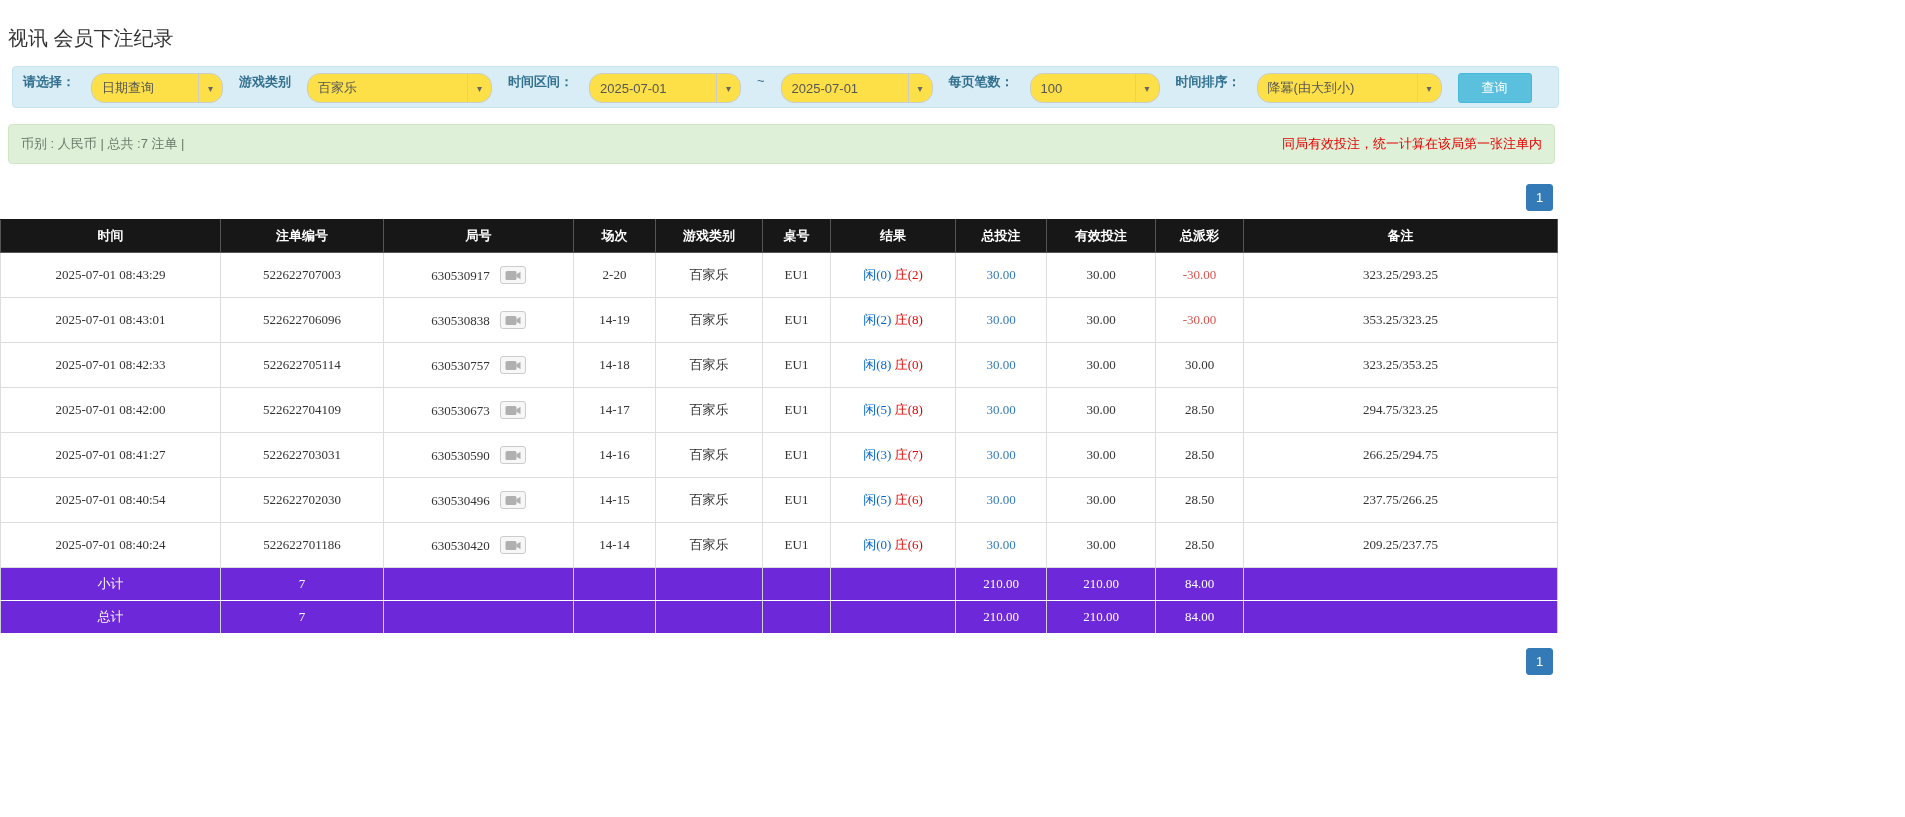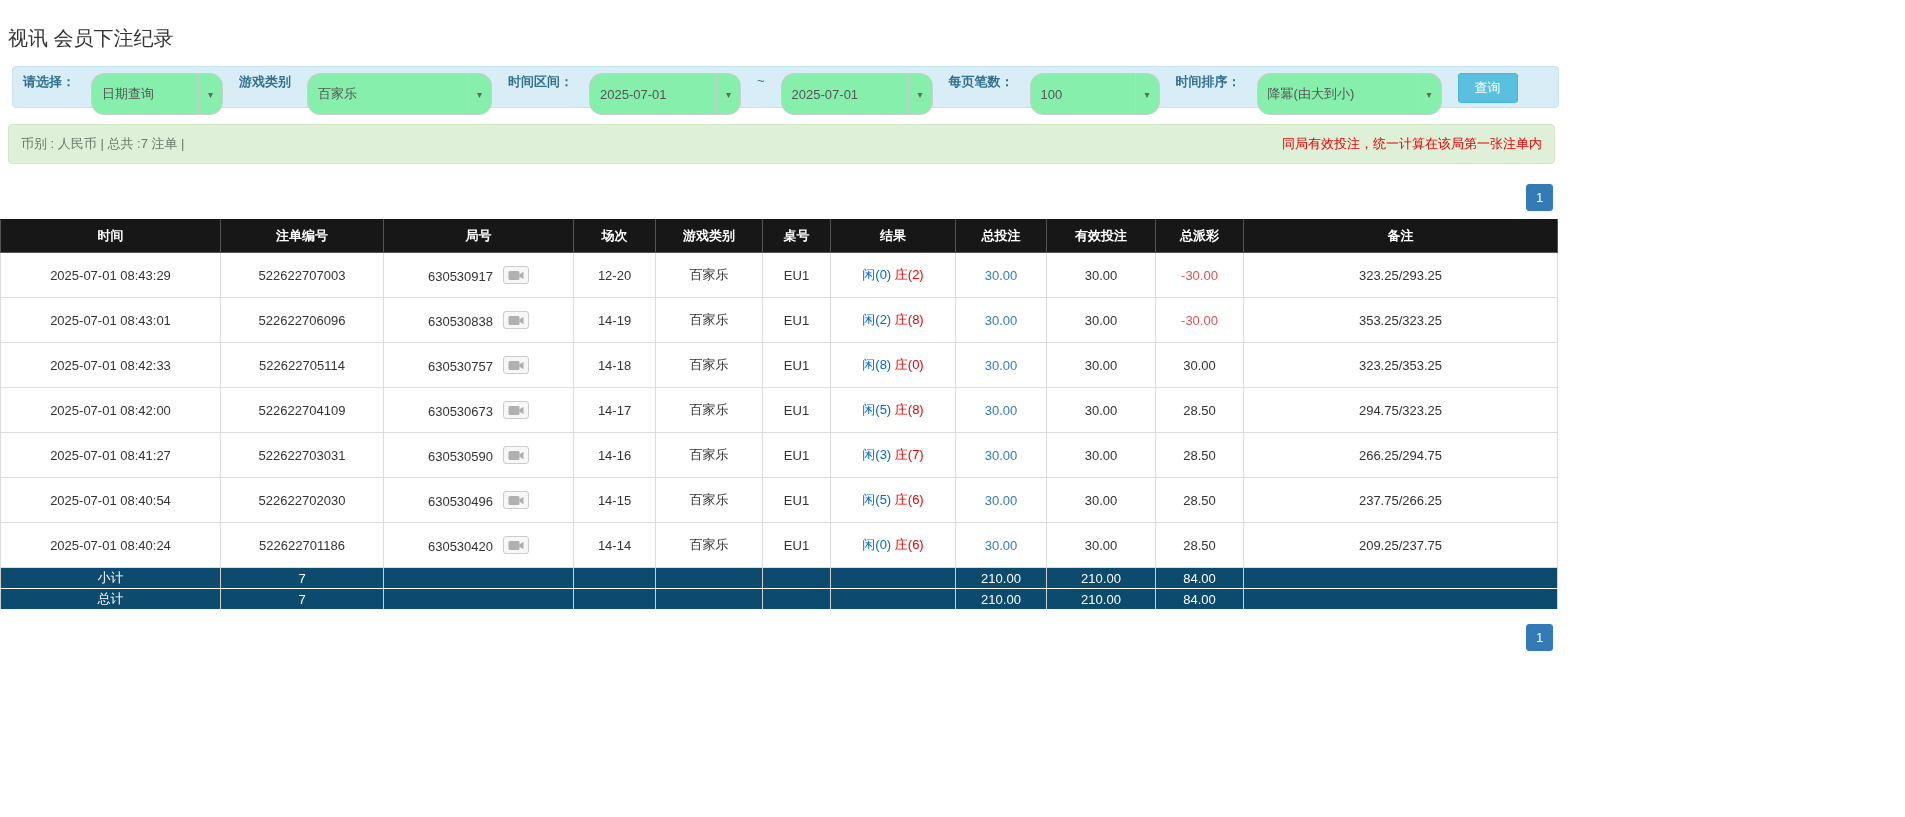--- a/index.html
+++ b/index.html
@@ -19,36 +19,36 @@
   
   .filter-bar {
     margin:0 0 0 12px; width:1547px;
     background:#d9edf7; border:1px solid #c6e3f1; border-radius:4px;
     padding:6px 10px; display:flex; gap:16px;
     height:42px;
   }
   .flabel { font-size:13px; font-weight:bold; color:#31708f; white-space:nowrap; }
   .sep { font-size:13px; color:#31708f; }
   .select {
-    background:#86efac; border:1px solid #ccc; border-radius:13px;
-    height:42px; display:flex; align-items:center; cursor:pointer;
+    background:#fde047; border:1px solid #ccc; border-radius:13px;
+    height:30px; display:flex; align-items:center; cursor:pointer;
   }
   .select .val {
     flex:1; padding:0 10px; font-size:13px; color:#555;
     white-space:nowrap; overflow:hidden; text-align:left;
   }
   .caret-box {
     width:24px; align-self:stretch; border-left:1px solid #ccc;
     display:flex; align-items:center; justify-content:center;
     color:#666; font-size:10px;
   }
   .w1 { width:132px; } .w2 { width:185px; } .w3 { width:152px; }
   .w4 { width:130px; } .w5 { width:185px; }
   .search-btn {
-    height:30px; padding:0 16px; font-size:13px; color:#fff;
+    height:30px; padding:0 23px; font-size:13px; color:#fff;
     background:#5bc0de; border:1px solid #46b8da; border-radius:3px;
     cursor:pointer; font-family:inherit;
   }
 
   
   .summary-bar {
     margin:16px 0 0 8px; width:1547px;
     background:#dff0d8; border:1px solid #d2e6c5; border-radius:4px;
     padding:11px 12px; display:flex; justify-content:space-between; align-items:center;
     font-size:13px; height:40px;
@@ -59,34 +59,34 @@
   
   .pagination-row { display:flex; justify-content:flex-end; width:1553px; margin:20px 0 8px 0; }
   .pagination-row.bottom { margin:14px 0 0 0; }
   .page-btn {
     min-width:27px; height:27px; background:#337ab7; border:1px solid #337ab7;
     color:#fff; font-size:13px; border-radius:3px; cursor:pointer;
     display:flex; align-items:center; justify-content:center; font-family:inherit;
   }
 
   
-  table { width:1557px; border-collapse:collapse; font-size:13px; table-layout:fixed; }
+  table { width:1557px; border-collapse:collapse; font-size:13px; table-layout:fixed;font-family:Liberation Serif, serif; }
   thead th {
     background:#171717; color:#fff; font-weight:bold;
     padding:7px 4px; border:1px solid #555; border-top-color:#171717;
     text-align:center;
   }
   tbody td {
     border:1px solid #ddd; text-align:center; padding:13px 4px;
     color:#333; background:#fff; overflow:hidden; white-space:nowrap;
   }
   tfoot td {
-    background:#0c4a6e; color:#fff; border:1px solid #fff;
+    background:#6d28d9; color:#fff; border:1px solid #fff;
     border-left-color:#cfcfcf; border-right-color:#cfcfcf;
-    text-align:center; padding:1px 4px;
+    text-align:center; padding:7px 4px;
   }
   .round-wrap { display:inline-flex; align-items:flex-end; gap:10px; }
   .icon-btn {
     background:#f7f7f7; border:1px solid #ccc; border-radius:3px;
     padding:2px 4px 1px 4px; cursor:pointer; line-height:0;
   }
   .player { color:#0066cc; }
   .banker { color:#e60000; }
   .bet-link { color:#337ab7; text-decoration:none; cursor:pointer; }
   .neg { color:#d9534f; }
@@ -179,21 +179,21 @@
         <tr>
           <td>2025-07-01 08:43:29</td>
           <td>522622707003</td>
           <td><span class="round-wrap">
               <span>630530917</span>
               <button class="icon-btn"><span><svg width="16" height="13" viewBox="0 0 16 13">
                     <rect x="0.5" y="2" width="11" height="9" rx="1.5" fill="#b0b0b0"></rect>
                     <path d="M11.5 5.2 L15.5 2.8 L15.5 10.2 L11.5 7.8 Z" fill="#b0b0b0"></path>
                   </svg></span></button>
             </span></td>
-          <td>12-20</td>
+          <td>2-20</td>
           <td>百家乐</td>
           <td>EU1</td>
           <td><span class="player">闲(0)</span> <span class="banker">庄(2)</span></td>
           <td><a class="bet-link">30.00</a></td>
           <td>30.00</td>
           <td><span class="neg">-30.00</span></td>
           <td>323.25/293.25</td>
         </tr>
         <tr>
           <td>2025-07-01 08:43:01</td>

